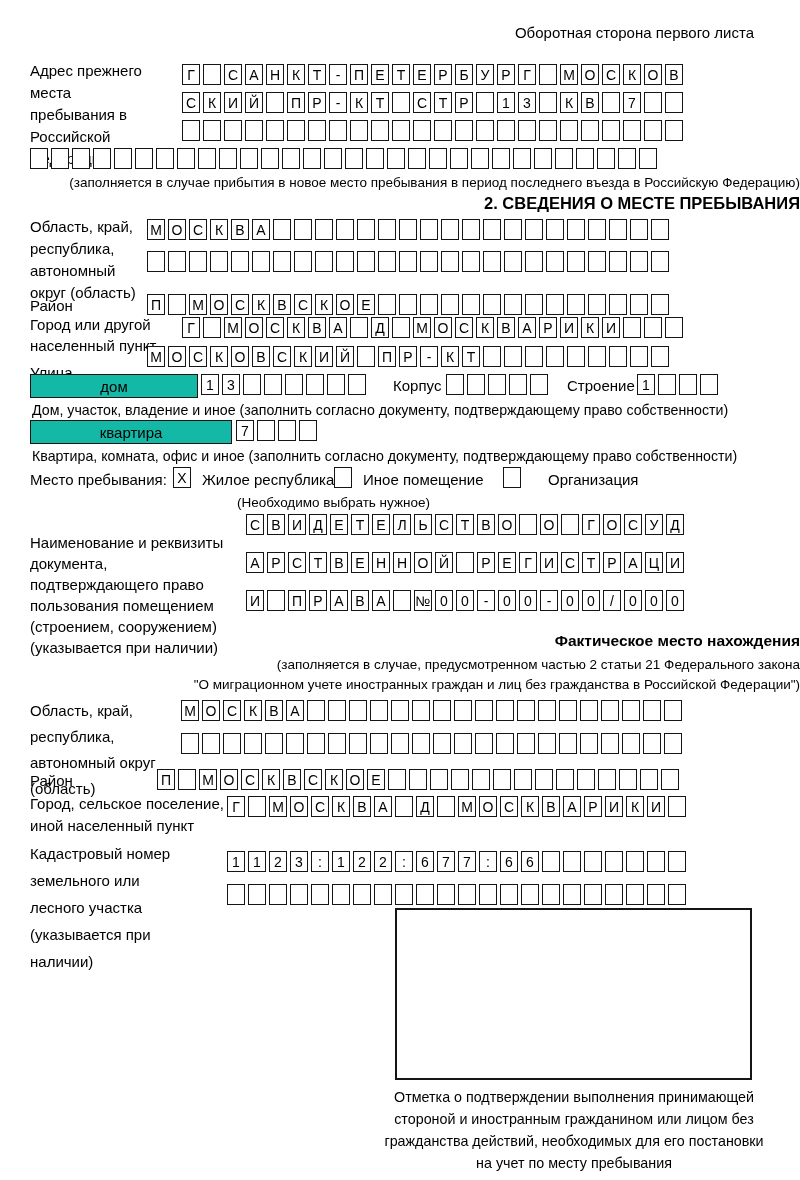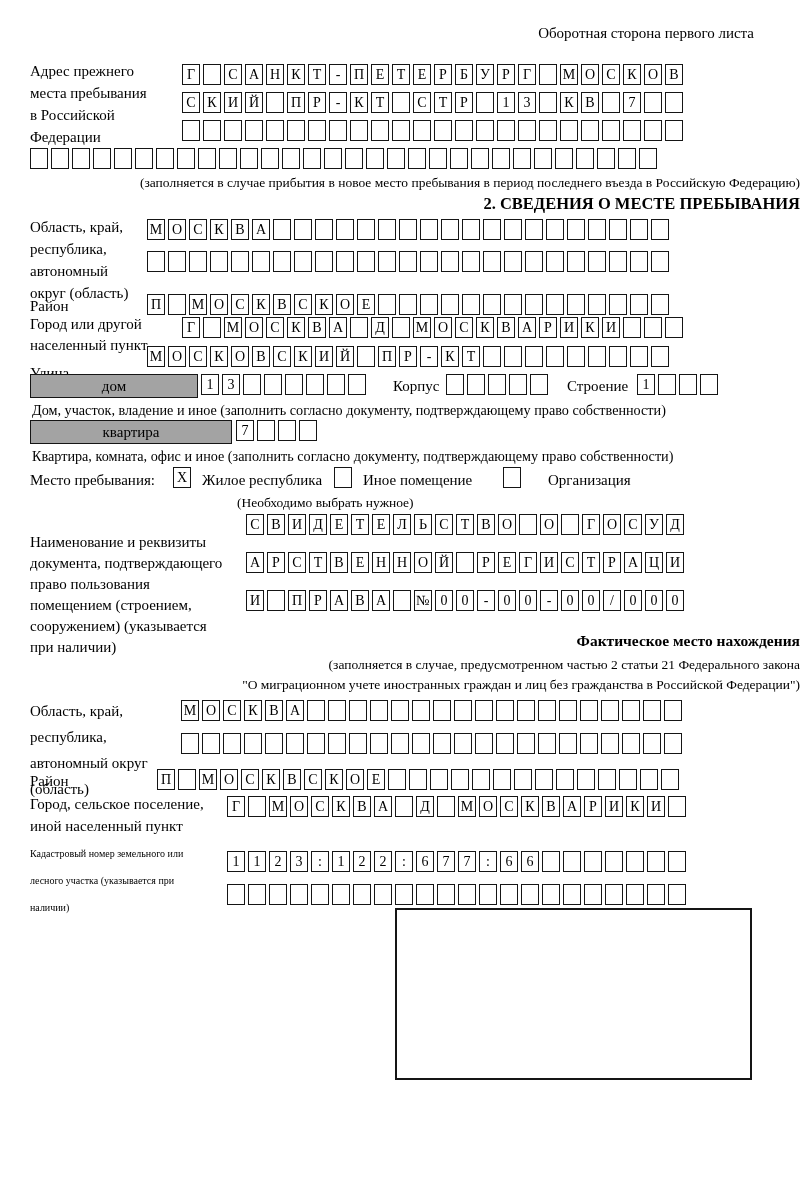--- a/index.html
+++ b/index.html
@@ -1,28 +1,28 @@
 <!DOCTYPE html>
 <html><head>
 <meta charset="utf-8">
 <style>
   *{box-sizing:border-box}
   body{margin:0;background:#ffffff}
   .page{position:relative;width:800px;height:1180px;margin:0 auto;background:#fff;
-        font-family:Liberation Serif, serif;color:#000;overflow:hidden}
+        font-family:Liberation Sans, sans-serif;color:#000;overflow:hidden}
   .abs{position:absolute}
   .boxrow{position:absolute;display:flex;gap:3px}
   .cell{width:18px;height:21px;border:1.5px solid #151515;display:flex;align-items:center;
         justify-content:center;font-size:14px;flex:none;background:#fff}
   .lbl{font-size:15px;line-height:22px}
   .cap{font-size:13.5px}
   .ctr{left:0;right:0;text-align:right}
   .b{font-weight:bold}
   .rect{position:absolute;border:1.5px solid #151515;display:flex;align-items:center;
-        justify-content:center;font-size:15px;background:#a3a3a3}
+        justify-content:center;font-size:15px;background:#14b8a6}
   .bigbox{position:absolute;border:2px solid #151515;background:#fff}
 </style>
 </head>
 <body>
 
 <div class="page">
 
   <div class="abs lbl" style="right:46px;top:22px">Оборотная сторона первого листа</div>
 
   <div class="abs lbl" style="left:30px;top:60px;width:125px">Адрес прежнего места пребывания в Российской Федерации</div>
@@ -511,21 +511,21 @@
       <div class="cell">К</div>
       <div class="cell">В</div>
       <div class="cell">А</div>
       <div class="cell">Р</div>
       <div class="cell">И</div>
       <div class="cell">К</div>
       <div class="cell">И</div>
       <div class="cell"></div>
     </div>
 
-  <div class="abs" style="left:30px;top:840px;width:168px;font-size:10px;line-height:27px">Кадастровый номер земельного или лесного участка (указывается при наличии)</div>
+  <div class="abs" style="left:30px;top:840px;width:168px;font-size:15px;line-height:27px">Кадастровый номер земельного или лесного участка (указывается при наличии)</div>
   <div class="boxrow" style="left:227px;top:851px">
       <div class="cell">1</div>
       <div class="cell">1</div>
       <div class="cell">2</div>
       <div class="cell">3</div>
       <div class="cell">:</div>
       <div class="cell">1</div>
       <div class="cell">2</div>
       <div class="cell">2</div>
       <div class="cell">:</div>
@@ -562,14 +562,15 @@
       <div class="cell"></div>
       <div class="cell"></div>
       <div class="cell"></div>
       <div class="cell"></div>
       <div class="cell"></div>
       <div class="cell"></div>
       <div class="cell"></div>
     </div>
 
   <div class="bigbox" style="left:395px;top:908px;width:357px;height:172px"></div>
+  <div class="abs" style="left:378px;top:1086px;width:392px;text-align:center;font-size:14.3px;line-height:22px">Отметка о подтверждении выполнения принимающей стороной и иностранным гражданином или лицом без гражданства действий, необходимых для его постановки на учет по месту пребывания</div>
 
 </div>
 
 </body></html>

